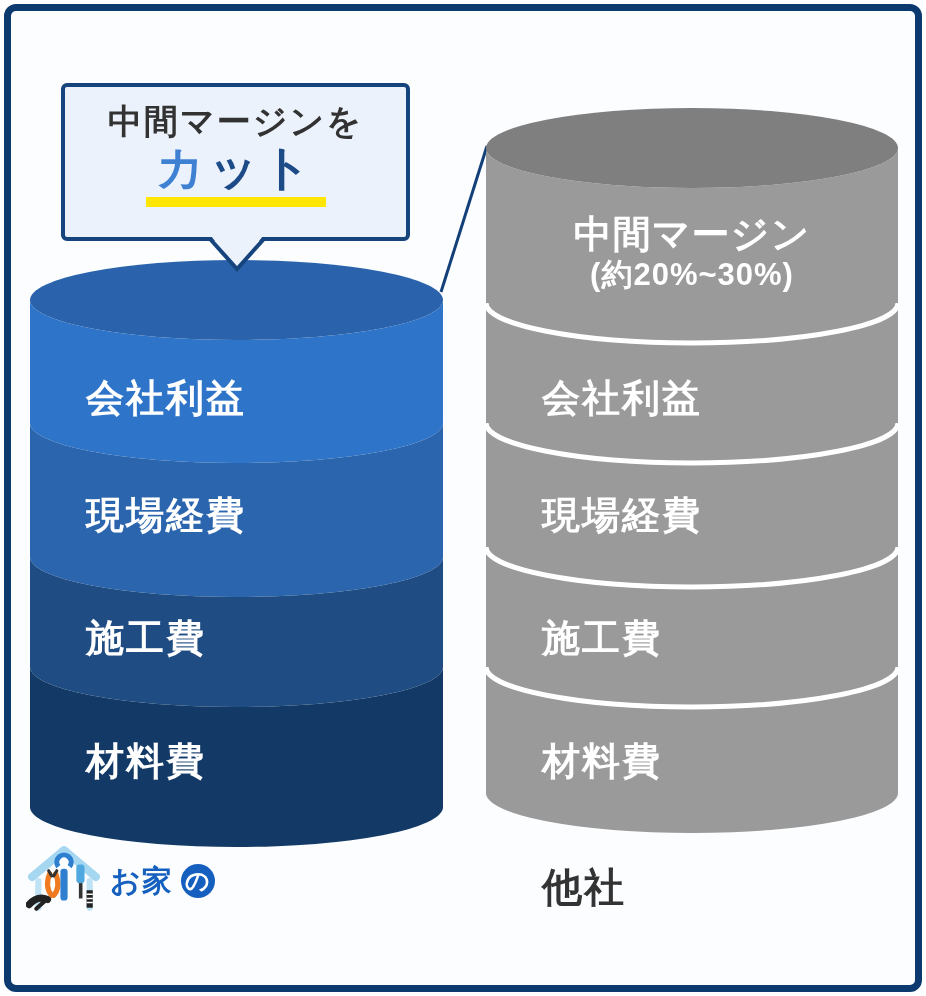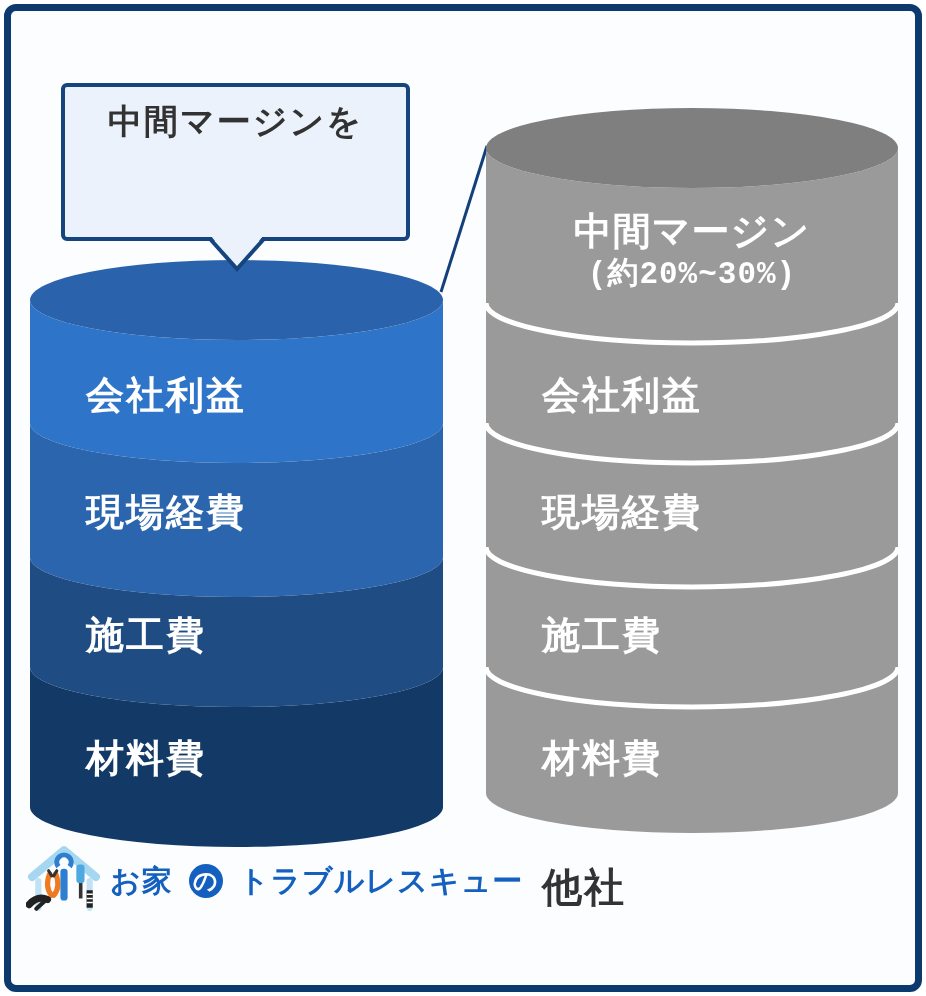--- a/index.html
+++ b/index.html
@@ -1,38 +1,38 @@
 <!DOCTYPE html>
 <html><head>
 <meta charset="utf-8">
 <style>
   html,body{margin:0;padding:0;background:#ffffff;}
   .canvas{position:relative;width:926px;height:996px;background:#ffffff;overflow:hidden;
-          font-family:Liberation Mono, monospace;}
+          font-family:Liberation Sans, sans-serif;}
   .frame{position:absolute;inset:4px;border:7px solid #0d3a6e;border-radius:12px;background:#fbfdff;}
   .art{position:absolute;left:0;top:0;width:926px;height:996px;}
   .label{position:absolute;text-align:left;color:#ffffff;font-weight:800;
          font-size:38px;line-height:1;letter-spacing:2px;white-space:nowrap;}
   .blue-label{left:86px;width:300px;}
   .gray-label{left:542px;width:300px;}
   .gray-top-label{position:absolute;left:532px;width:320px;top:212px;text-align:center;
                   color:#ffffff;font-weight:800;line-height:1.18;letter-spacing:1px;}
   .gray-top-label .l1{display:block;font-size:38px;}
   .gray-top-label .l2{display:block;font-size:31px;}
   .bubble-line1{position:absolute;left:63px;top:99px;width:345px;text-align:center;
                 font-size:34px;font-weight:800;color:#323232;letter-spacing:2px;}
   .bubble-line2{position:absolute;left:63px;top:140px;width:345px;text-align:center;}
   .cut-text{display:inline-block;font-size:48px;font-weight:800;letter-spacing:4px;line-height:1.15;
             background:linear-gradient(128deg,#3e80d2 0%,#3e80d2 38%,#1c4b87 40%,#1c4b87 100%);
             -webkit-background-clip:text;background-clip:text;color:transparent;}
   .cut-underline{width:180px;height:10px;background:#ffe604;margin:0 auto;margin-top:2px;}
   .caption-other{position:absolute;left:542px;width:300px;top:860px;
                  font-size:40px;font-weight:700;color:#333333;letter-spacing:2px;}
   .logo{position:absolute;left:26px;top:843px;display:flex;align-items:center;gap:8px;}
-  .logo-text{display:flex;align-items:center;gap:16px;font-size:30px;font-weight:800;
+  .logo-text{display:flex;align-items:center;gap:8px;font-size:30px;font-weight:800;
              color:#1560bf;letter-spacing:1px;white-space:nowrap;}
   .no-circle{display:inline-flex;align-items:center;justify-content:center;width:34px;height:34px;
              border-radius:50%;background:#1560bf;color:#ffffff;font-size:24px;font-weight:800;}
 </style>
 </head>
 <body>
 
 <div class="canvas">
   <div class="frame"></div>
 
@@ -58,20 +58,24 @@
     </g>
 
     <g>
       <rect x="63" y="85" width="345" height="154" rx="4" fill="#ebf2fb" stroke="#16447d" stroke-width="4"></rect>
       <path d="M 211 236 L 237 269 L 263 236 Z" fill="#ebf2fb"></path>
       <path d="M 211 240 L 237 269 L 263 240" fill="none" stroke="#16447d" stroke-width="4" stroke-linecap="round"></path>
     </g>
   </svg>
 
   <div class="bubble-line1">中間マージンを</div>
+  <div class="bubble-line2">
+    <span class="cut-text">カット</span>
+    <div class="cut-underline"></div>
+  </div>
 
   <div class="label blue-label" style="top:379px;">会社利益</div>
   <div class="label blue-label" style="top:496px;">現場経費</div>
   <div class="label blue-label" style="top:619px;">施工費</div>
   <div class="label blue-label" style="top:742px;">材料費</div>
 
   <div class="gray-top-label">
     <span class="l1">中間マージン</span>
     <span class="l2">(約20%~30%)</span>
   </div>
@@ -95,16 +99,15 @@
       <rect x="49" y="21" width="8" height="18" rx="3" fill="#4fa8e0"></rect>
       <rect x="51.5" y="39" width="3.5" height="15" fill="#333333"></rect>
       <path d="M3 60 q 8 -9 18 -5" fill="none" stroke="#222222" stroke-width="7" stroke-linecap="round"></path>
       <path d="M10 64 L 20 55" stroke="#222222" stroke-width="4" stroke-linecap="round"></path>
       <rect x="59" y="46" width="6" height="17" fill="#222222"></rect>
       <path d="M59 50 h 6 M 59 54 h 6 M 59 58 h 6" stroke="#ffffff" stroke-width="1.5"></path>
     </svg>
     <div class="logo-text">
       <span>お家</span>
       <span class="no-circle">の</span>
-      <span>トラブルレスキュー</span>
     </div>
   </div>
 </div>
 
 </body></html>

